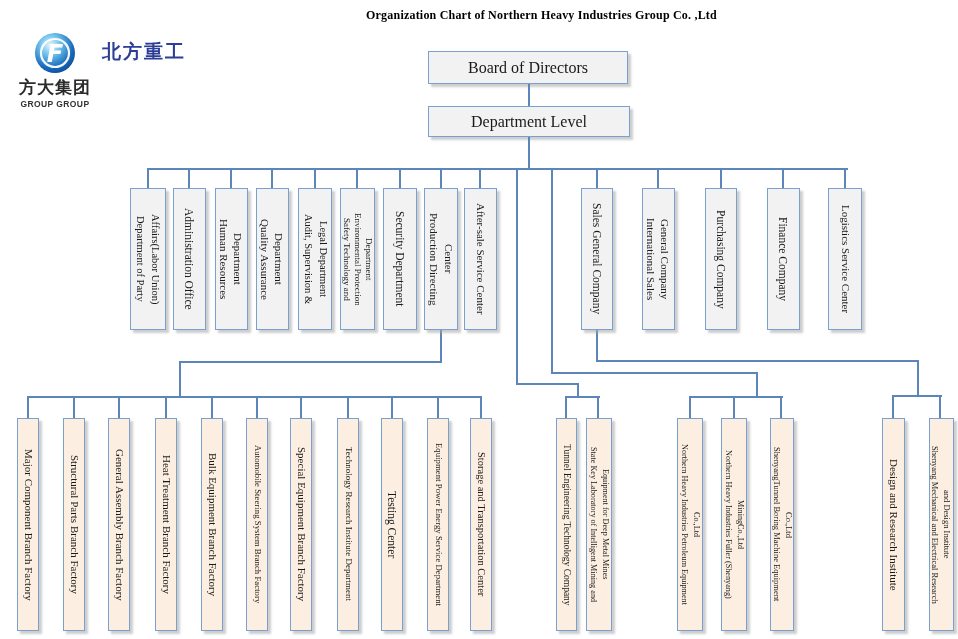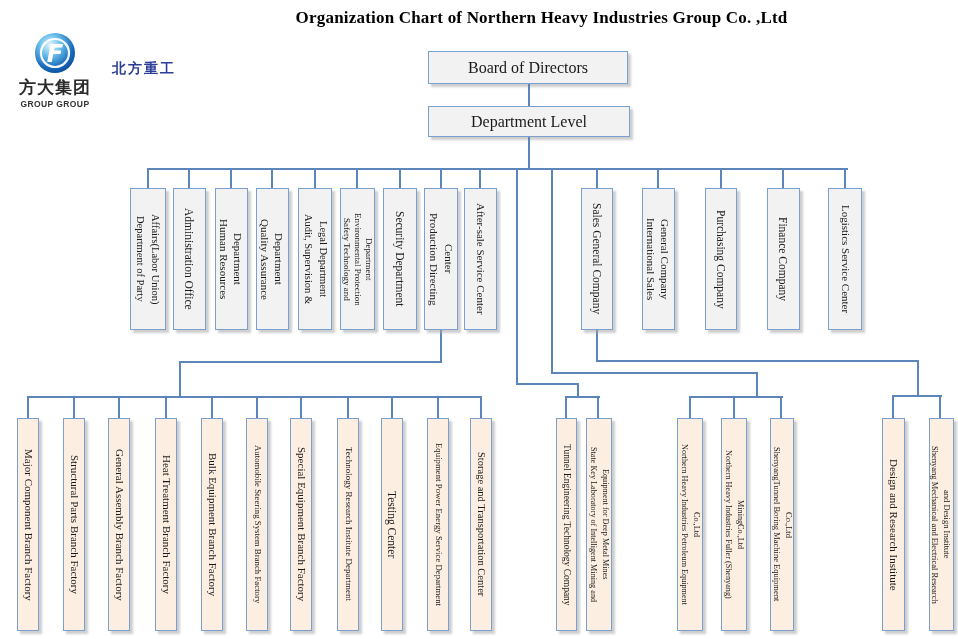--- a/index.html
+++ b/index.html
@@ -2,34 +2,34 @@
 <html><head>
 <meta charset="utf-8">
 <style>
   html,body{margin:0;padding:0;background:#ffffff;}
   #canvas{
     position:relative;width:958px;height:639px;background:#ffffff;overflow:hidden;
     font-family:"Liberation Serif","DejaVu Serif",serif;
   }
   .title{
     position:absolute;top:8px;left:125px;right:0;text-align:center;
-    font-size:17px;font-weight:bold;color:#000;letter-spacing:.2px;
+    font-size:12px;font-weight:bold;color:#000;letter-spacing:.2px;
   }
   
   .fangda{position:absolute;left:10px;top:32px;width:90px;}
   .fangda .cn{font-family:"DejaVu Sans","Liberation Sans",sans-serif;font-weight:900;
     font-size:17px;color:#2b2b2b;text-align:center;letter-spacing:1px;margin-top:2px;}
   .fangda .en{font-family:"Liberation Sans","DejaVu Sans",sans-serif;font-weight:bold;
     font-size:8.5px;color:#333;text-align:center;letter-spacing:.4px;}
   .sphere{display:block;margin:0 auto;}
   .nhi{position:absolute;left:97px;top:38px;width:94px;text-align:center;}
   .nhi .abbr{font-family:"DejaVu Sans","Liberation Sans",sans-serif;font-weight:900;
     font-size:29px;line-height:30px;color:#e8000d;letter-spacing:1px;}
   .nhi .cn{font-family:"DejaVu Sans","Liberation Sans",sans-serif;font-weight:900;
-    font-size:14px;line-height:20px;color:#2d3e96;letter-spacing:2px;margin-top:20px;}
+    font-size:19px;line-height:20px;color:#2d3e96;letter-spacing:2px;margin-top:3px;}
   
   .box{
     position:absolute;box-sizing:border-box;background:#f2f2f2;
     border:1.5px solid #7aa0cf;box-shadow:2.5px 3px 2px rgba(165,165,165,.55);
     display:flex;align-items:center;justify-content:center;color:#1a1a1a;
   }
   .box.h{font-size:16px;text-align:center;}
   .vbox{
     writing-mode:vertical-lr;text-orientation:sideways;
     white-space:pre-line;text-align:center;line-height:1.05;

